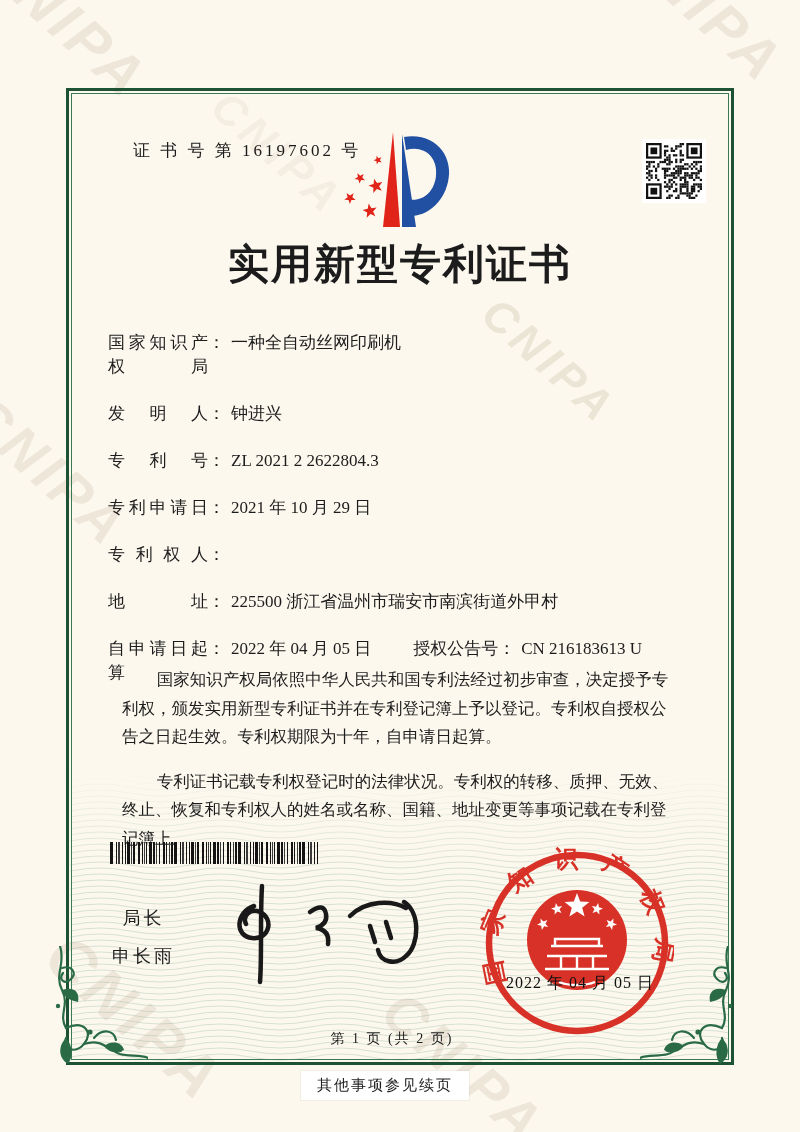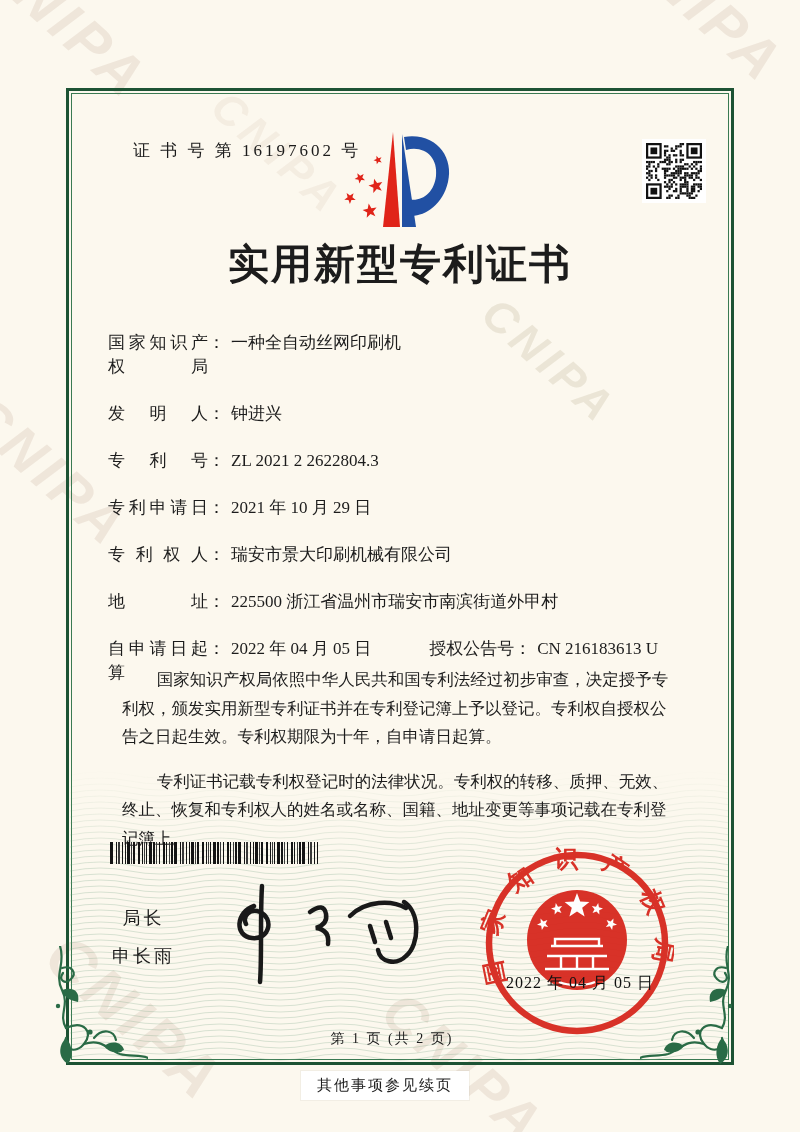--- a/index.html
+++ b/index.html
@@ -22,21 +22,21 @@
   .cert-no{position:absolute;left:108px;top:139px;font-size:17px;letter-spacing:3px;z-index:2;margin-left:25px;}
   .logo{position:absolute;left:336px;top:124px;z-index:2;}
   .qr{position:absolute;left:642px;top:139px;width:64px;height:64px;background:#fff;
       display:flex;align-items:center;justify-content:center;z-index:2;}
   .title{position:absolute;left:0;right:0;top:237px;text-align:center;font-size:41px;
          font-weight:700;letter-spacing:2px;z-index:2;}
   .fields{position:absolute;left:108px;top:331px;right:70px;z-index:2;font-size:17px;}
   .frow{display:flex;align-items:baseline;margin-bottom:23px;line-height:24px;}
   .flabel{display:inline-block;width:100px;text-align:justify;text-align-last:justify;}
   .colon{margin-right:6px;}
-  .fpair2{margin-left:58px;display:flex;align-items:center;}
+  .fpair2{margin-left:42px;display:flex;align-items:center;}
   .paras{position:absolute;left:106px;top:650px;width:592px;z-index:2;
          font-size:16.5px;line-height:28.5px;}
   .paras p{margin:16px;text-indent:2.1em;}
   .barcode{position:absolute;left:110px;top:842px;z-index:2;}
   .officer{position:absolute;left:112px;top:906px;z-index:2;
            font-family:"Liberation Sans","DejaVu Sans",sans-serif;font-size:18px;}
   .officer div{margin-bottom:14px;letter-spacing:3px;text-align:center;}
   .sig{position:absolute;left:222px;top:878px;z-index:3;}
   .seal{position:absolute;left:480px;top:846px;z-index:3;opacity:.95;}
   .seal-date{position:absolute;left:494px;top:973px;width:172px;text-align:center;
@@ -397,21 +397,20 @@
       <span class="fvalue">ZL 2021 2 2622804.3</span>
     </div>
     <div class="frow">
       <span class="flabel">专利申请日</span>
         <span class="colon">：</span>
       <span class="fvalue">2021 年 10 月 29 日</span>
     </div>
     <div class="frow">
       <span class="flabel">专利权人</span>
         <span class="colon">：</span>
-      <span class="fvalue">瑞安市景大印刷机械有限公司</span>
     </div>
     <div class="frow">
       <span class="flabel">地址</span>
         <span class="colon">：</span>
       <span class="fvalue">225500 浙江省温州市瑞安市南滨街道外甲村</span>
     </div>
     <div class="frow">
       <span class="flabel">自申请日起算</span>
         <span class="colon">：</span>
       <span class="fvalue">2022 年 04 月 05 日</span>

